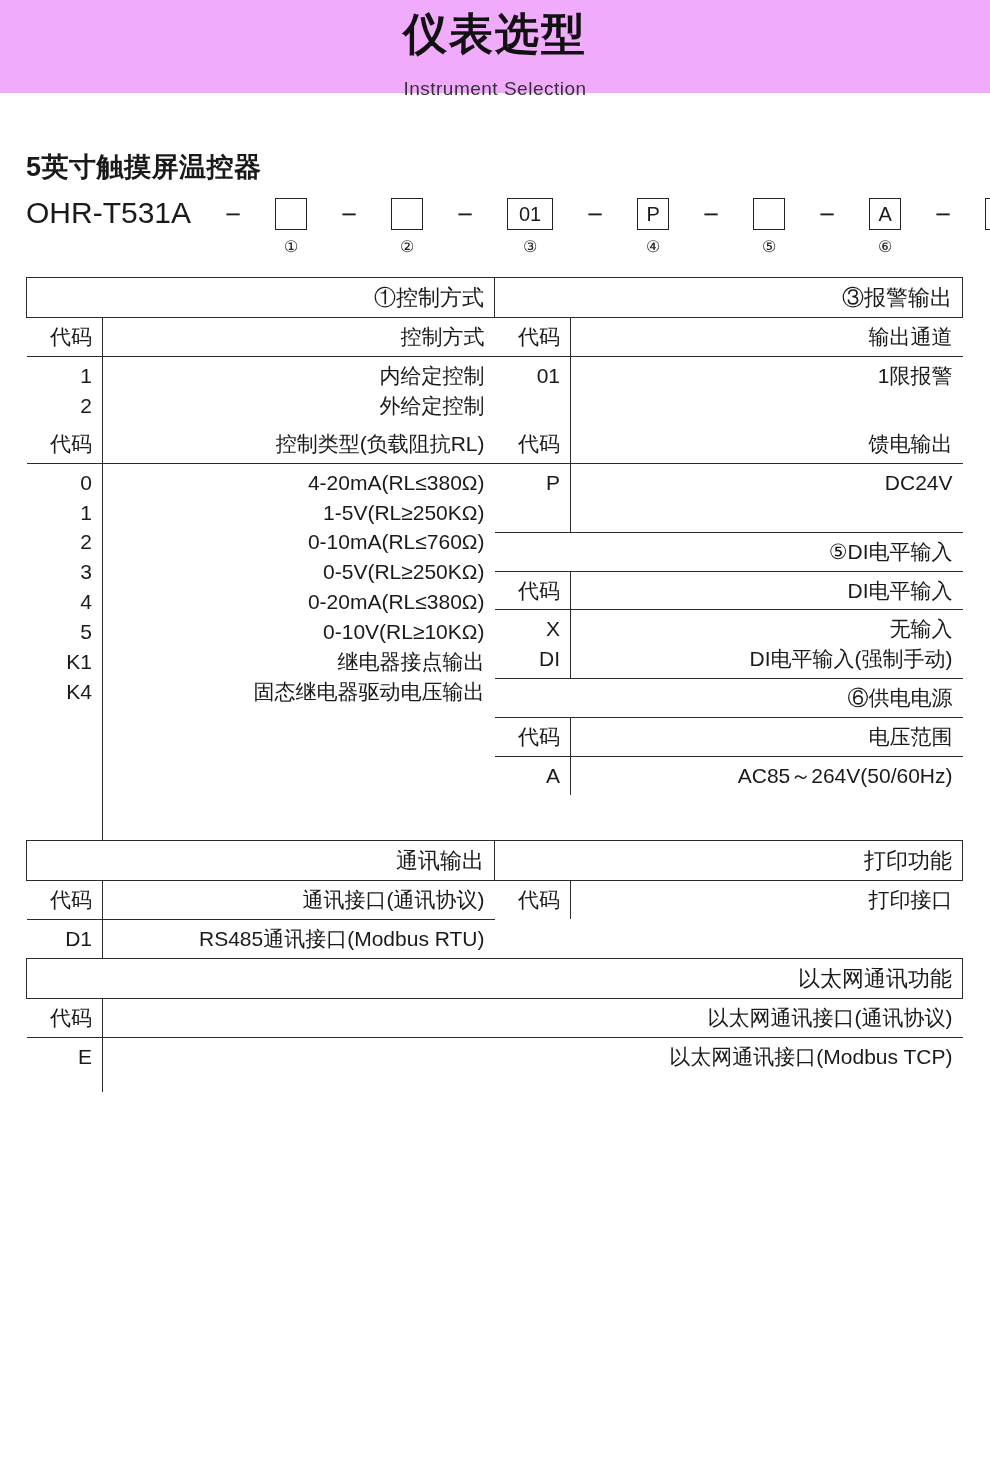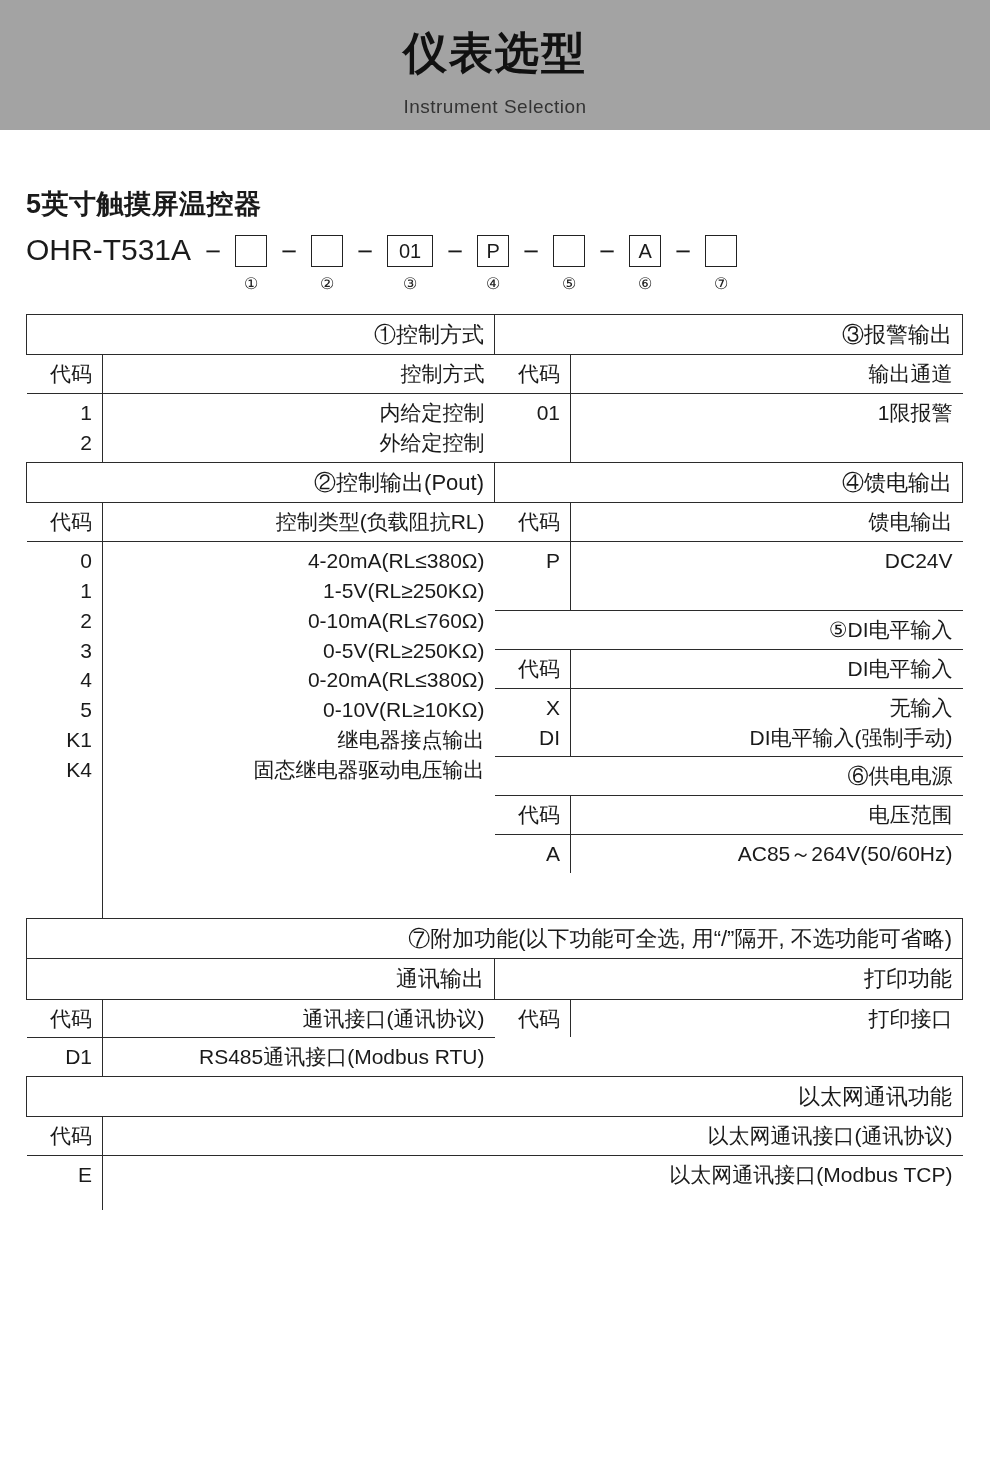--- a/index.html
+++ b/index.html
@@ -12,22 +12,22 @@
     height: 1476px;
     font-family: "Liberation Sans", sans-serif;
     color: #1a1a1a;
     position: relative;
     overflow: hidden;
   }
 
   
   .banner {
     width: 100%;
-    height: 130px;
-    background: #a3a3a3;
+    height: 93px;
+    background: #f0abfc;
     display: flex;
     flex-direction: column;
     align-items: center;
     justify-content: center;
     box-sizing: border-box;
     padding-top: 18px;
   }
   .banner-title {
     font-size: 44px;
     font-weight: bold;
@@ -53,20 +53,21 @@
     margin-bottom: 6px;
     letter-spacing: 0.5px;
     font-weight: bold;
   }
 
   .model-line {
     display: flex;
     align-items: flex-start;
     height: 72px;
     margin-top: 2px;
+    gap: 20px;
   }
   .model-code {
     font-size: 30px;
     line-height: 44px;
     white-space: nowrap;
   }
   .dash {
     font-size: 30px;
     line-height: 44px;
     padding: 0 7px;
@@ -249,24 +250,20 @@
             </td>
             <td class="last-right cell-list">
               <div>1限报警</div>
             </td>
           </tr>
         </tbody>
             </table>
       </td>
     </tr>
 
-    <tr>
-      <td class="sec-head">②控制输出(Pout)</td>
-      <td class="sec-head">④馈电输出</td>
-    </tr>
 
     <tr>
       <td class="nopad">
         <table class="inner">
           <colgroup>
                 <col style="width:76px">
                 <col>
               </colgroup>
           <tbody>
                 <tr>
@@ -348,23 +345,20 @@
             </td>
             <td class="last-right cell-list">
               <div>AC85～264V(50/60Hz)</div>
             </td>
           </tr>
         </tbody>
             </table>
       </td>
     </tr>
 
-    <tr>
-      <td colspan="2" class="sec-head">⑦附加功能(以下功能可全选, 用“/”隔开, 不选功能可省略)</td>
-    </tr>
 
     <tr>
       <td class="sec-head">通讯输出</td>
       <td class="sec-head">打印功能</td>
     </tr>
 
     <tr>
       <td class="nopad">
         <table class="inner">
           <colgroup>

